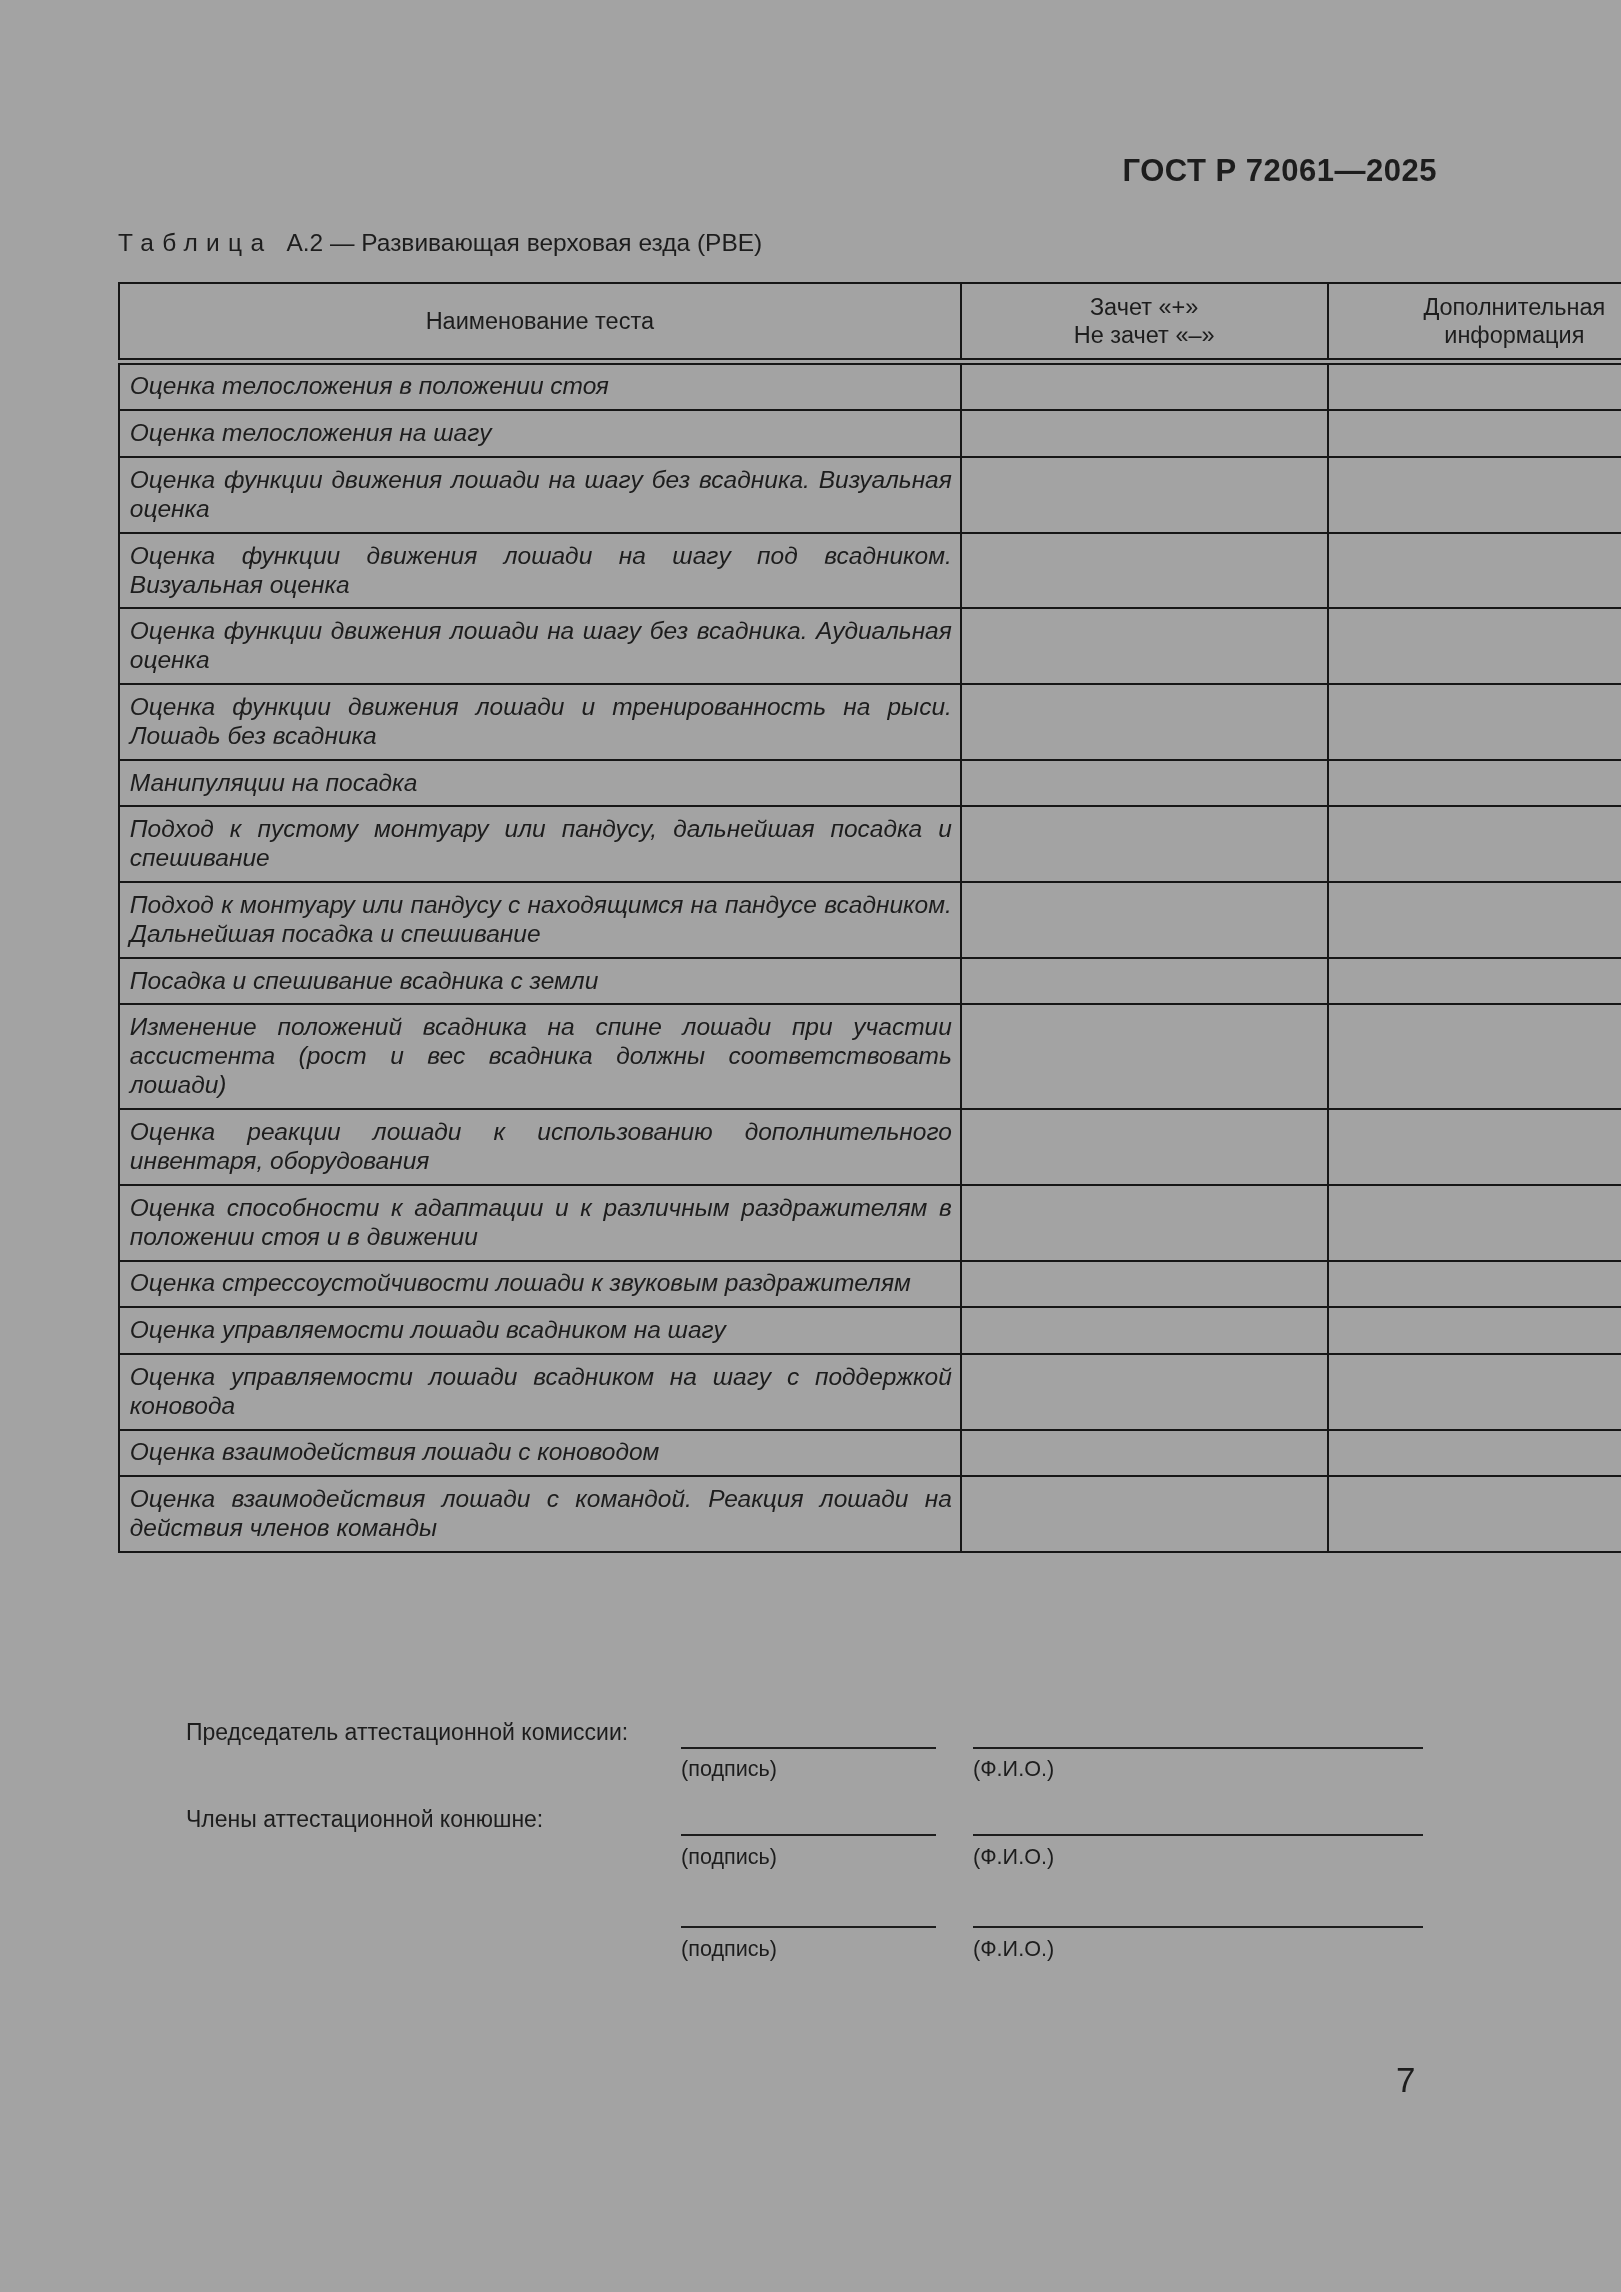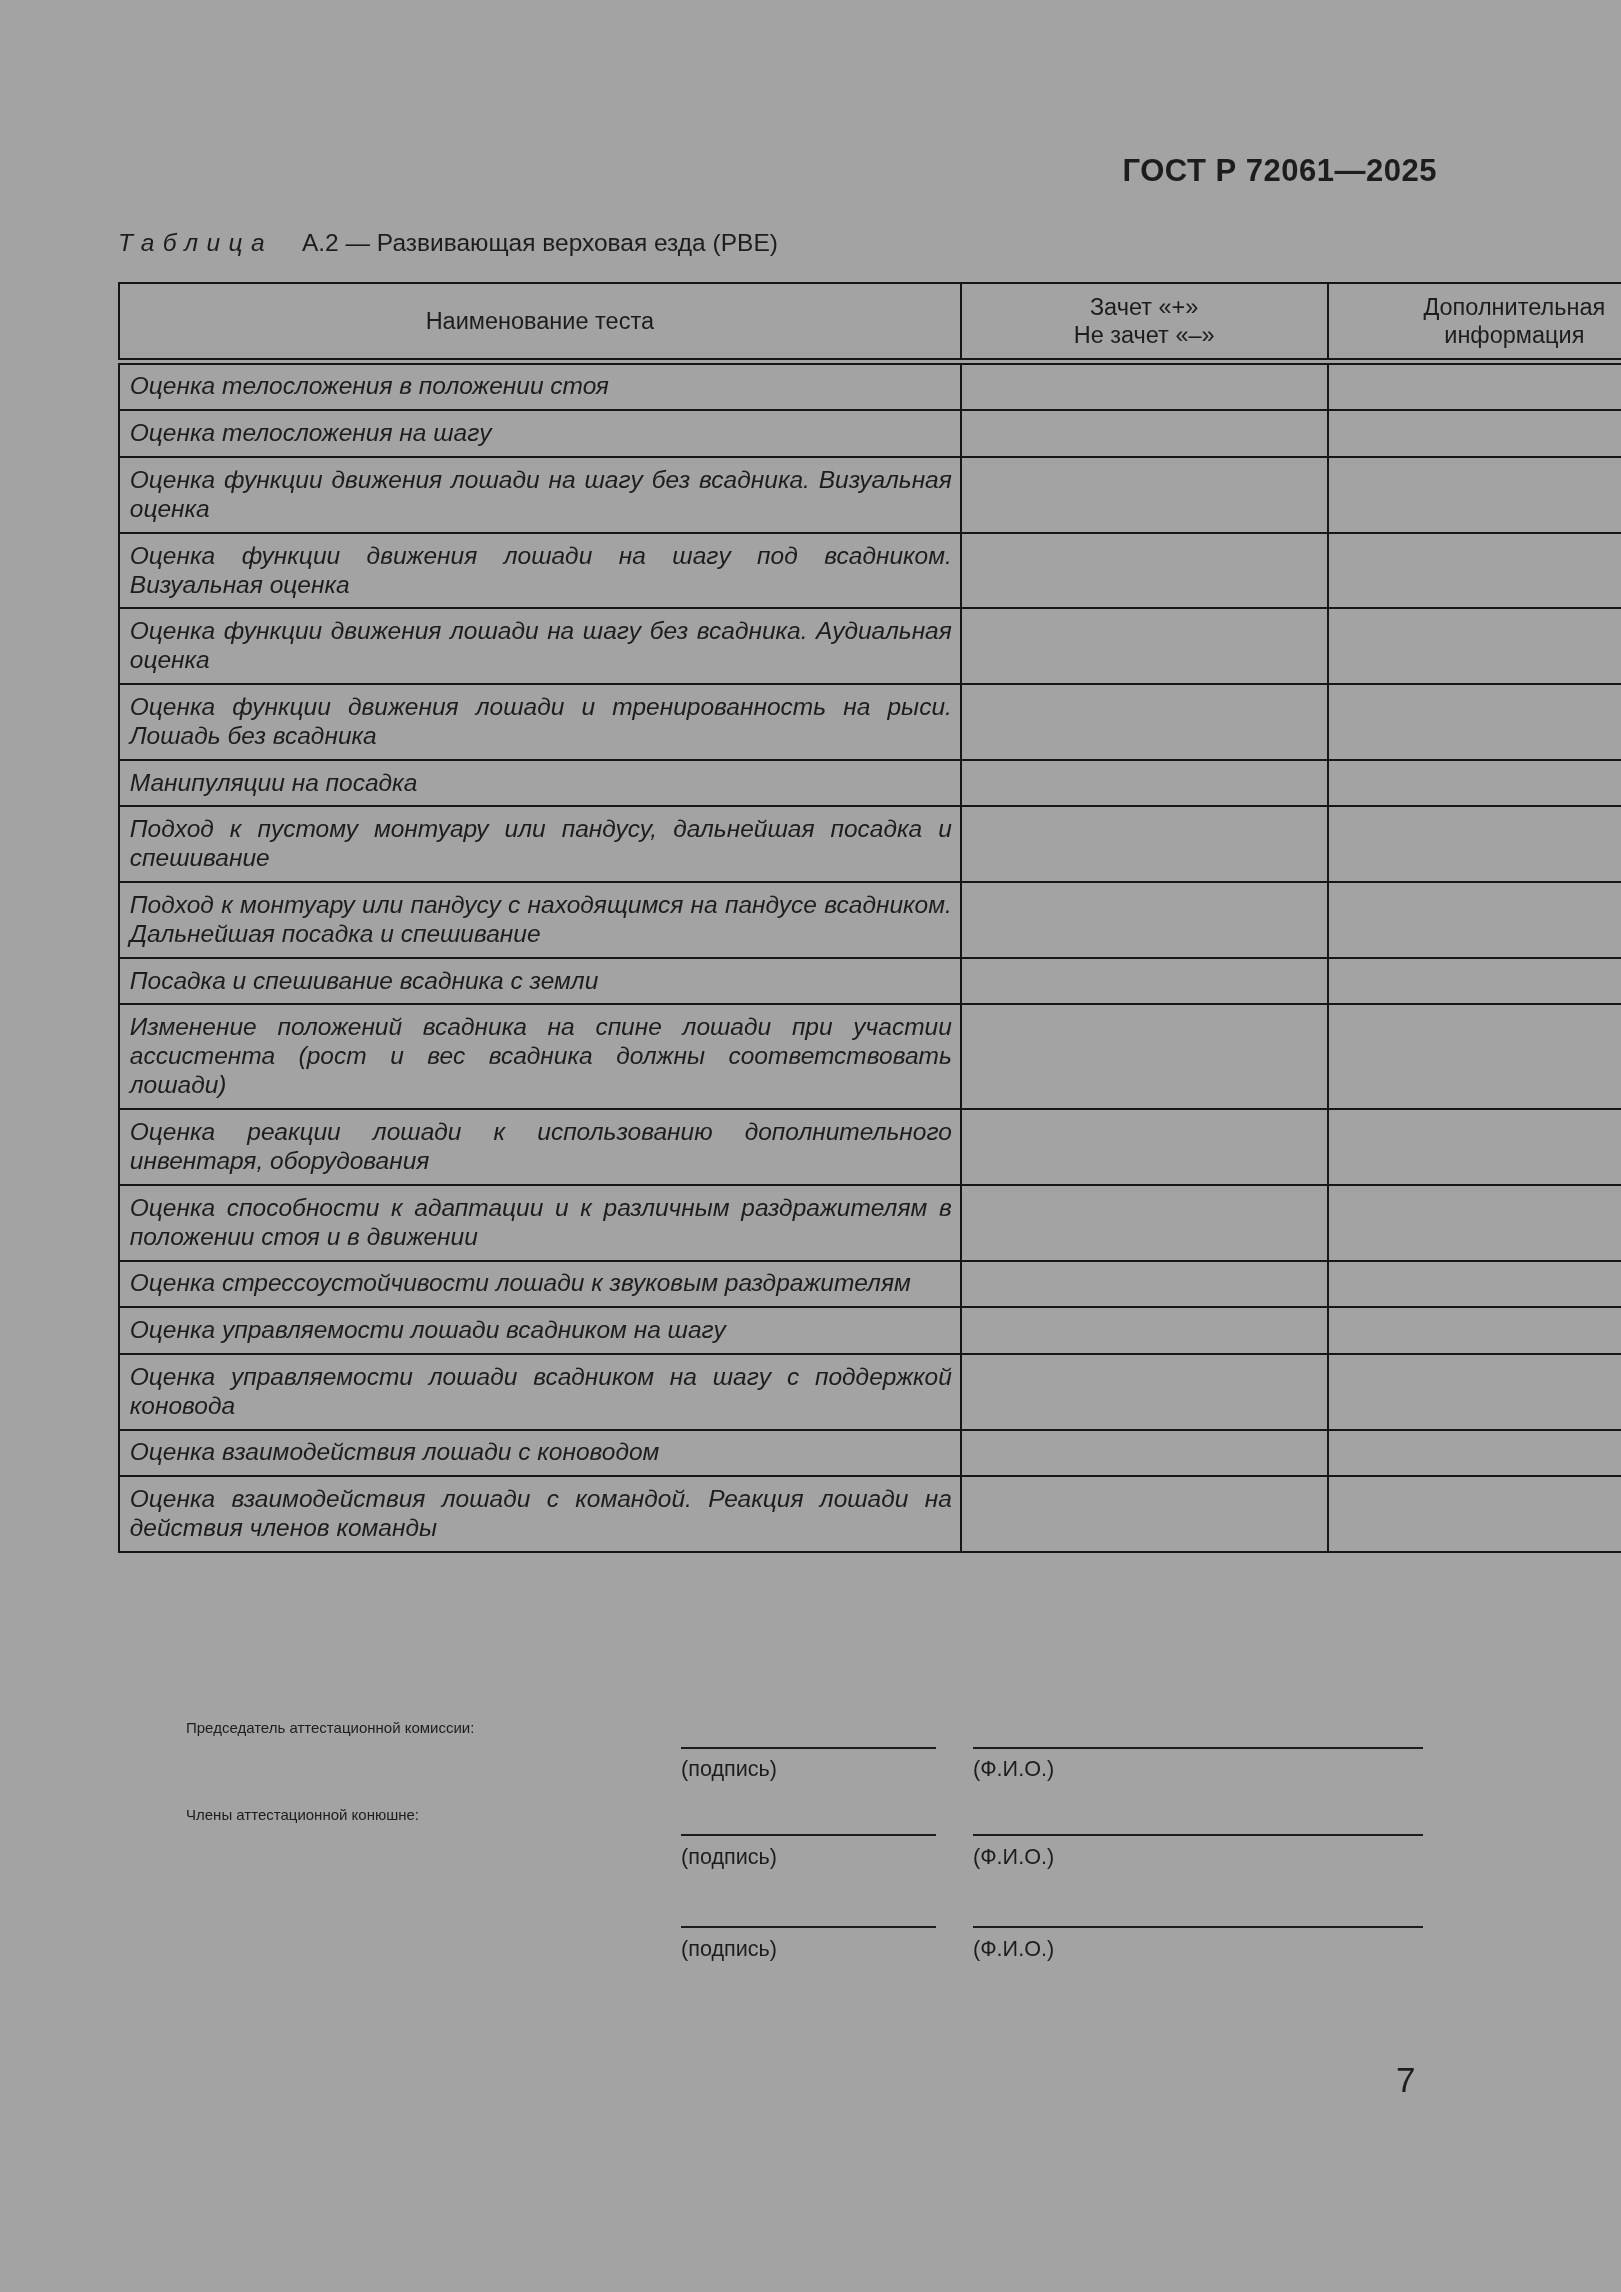--- a/index.html
+++ b/index.html
@@ -23,22 +23,21 @@
   }
   .table-caption{
     position:absolute;
     left:118px;
     top:229px;
     font-size:24.5px;
     white-space:nowrap;
   }
   .table-caption .spaced{
     letter-spacing:0.34em;
-    margin-right:29px;
-    font-style:italic;
+    margin-right:14px;
   }
   table.gost{
     position:absolute;
     left:118px;
     top:282px;
     width:1584px;
     border-collapse:collapse;
     table-layout:fixed;
     border:2.9px solid #161616;
     padding-left:20px;
@@ -68,21 +67,21 @@
   }
   table.gost td:first-child{border-left:none;}
   table.gost td.col-name{
     text-align:justify;
     hyphens:manual;
     font-style:italic;
     -webkit-hyphens:manual;
   }
   .sig-label{
     position:absolute;
-    font-size:15px;
+    font-size:23px;
     white-space:nowrap;
   }
   .sig-line{
     position:absolute;
     border-top:2px solid #1d1d1d;
     height:0;
   }
   .sig-caption{
     position:absolute;
     font-size:21.6px;

